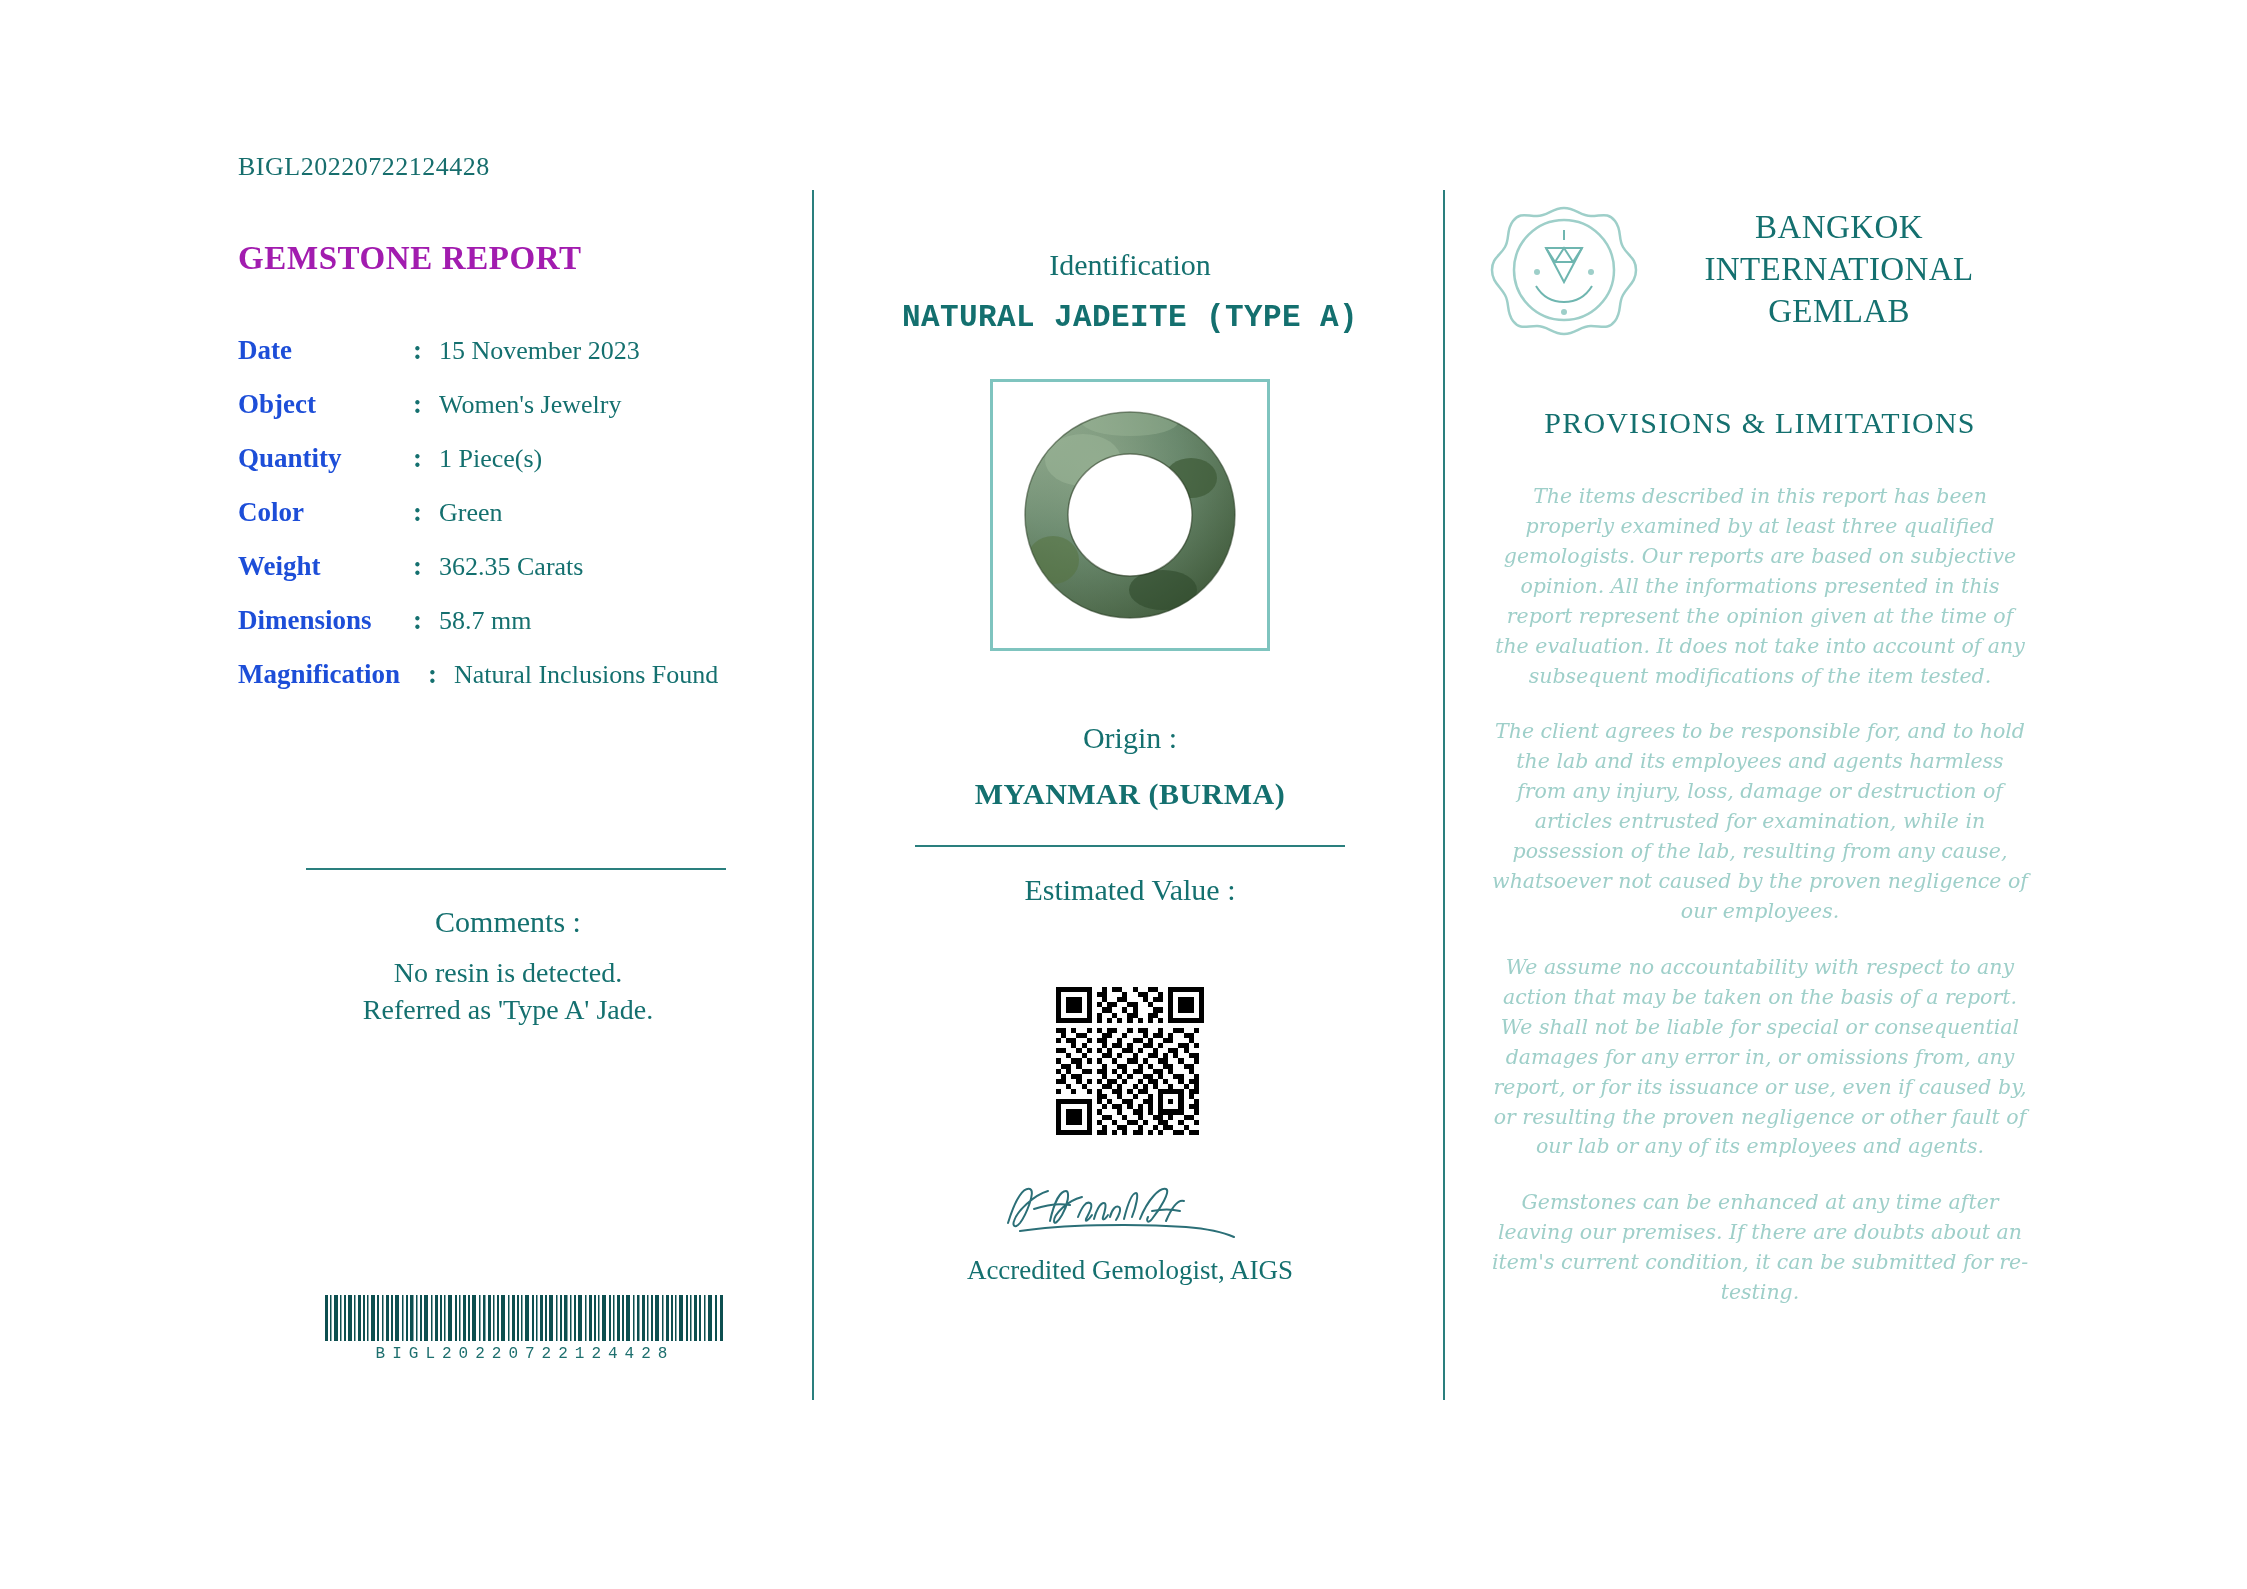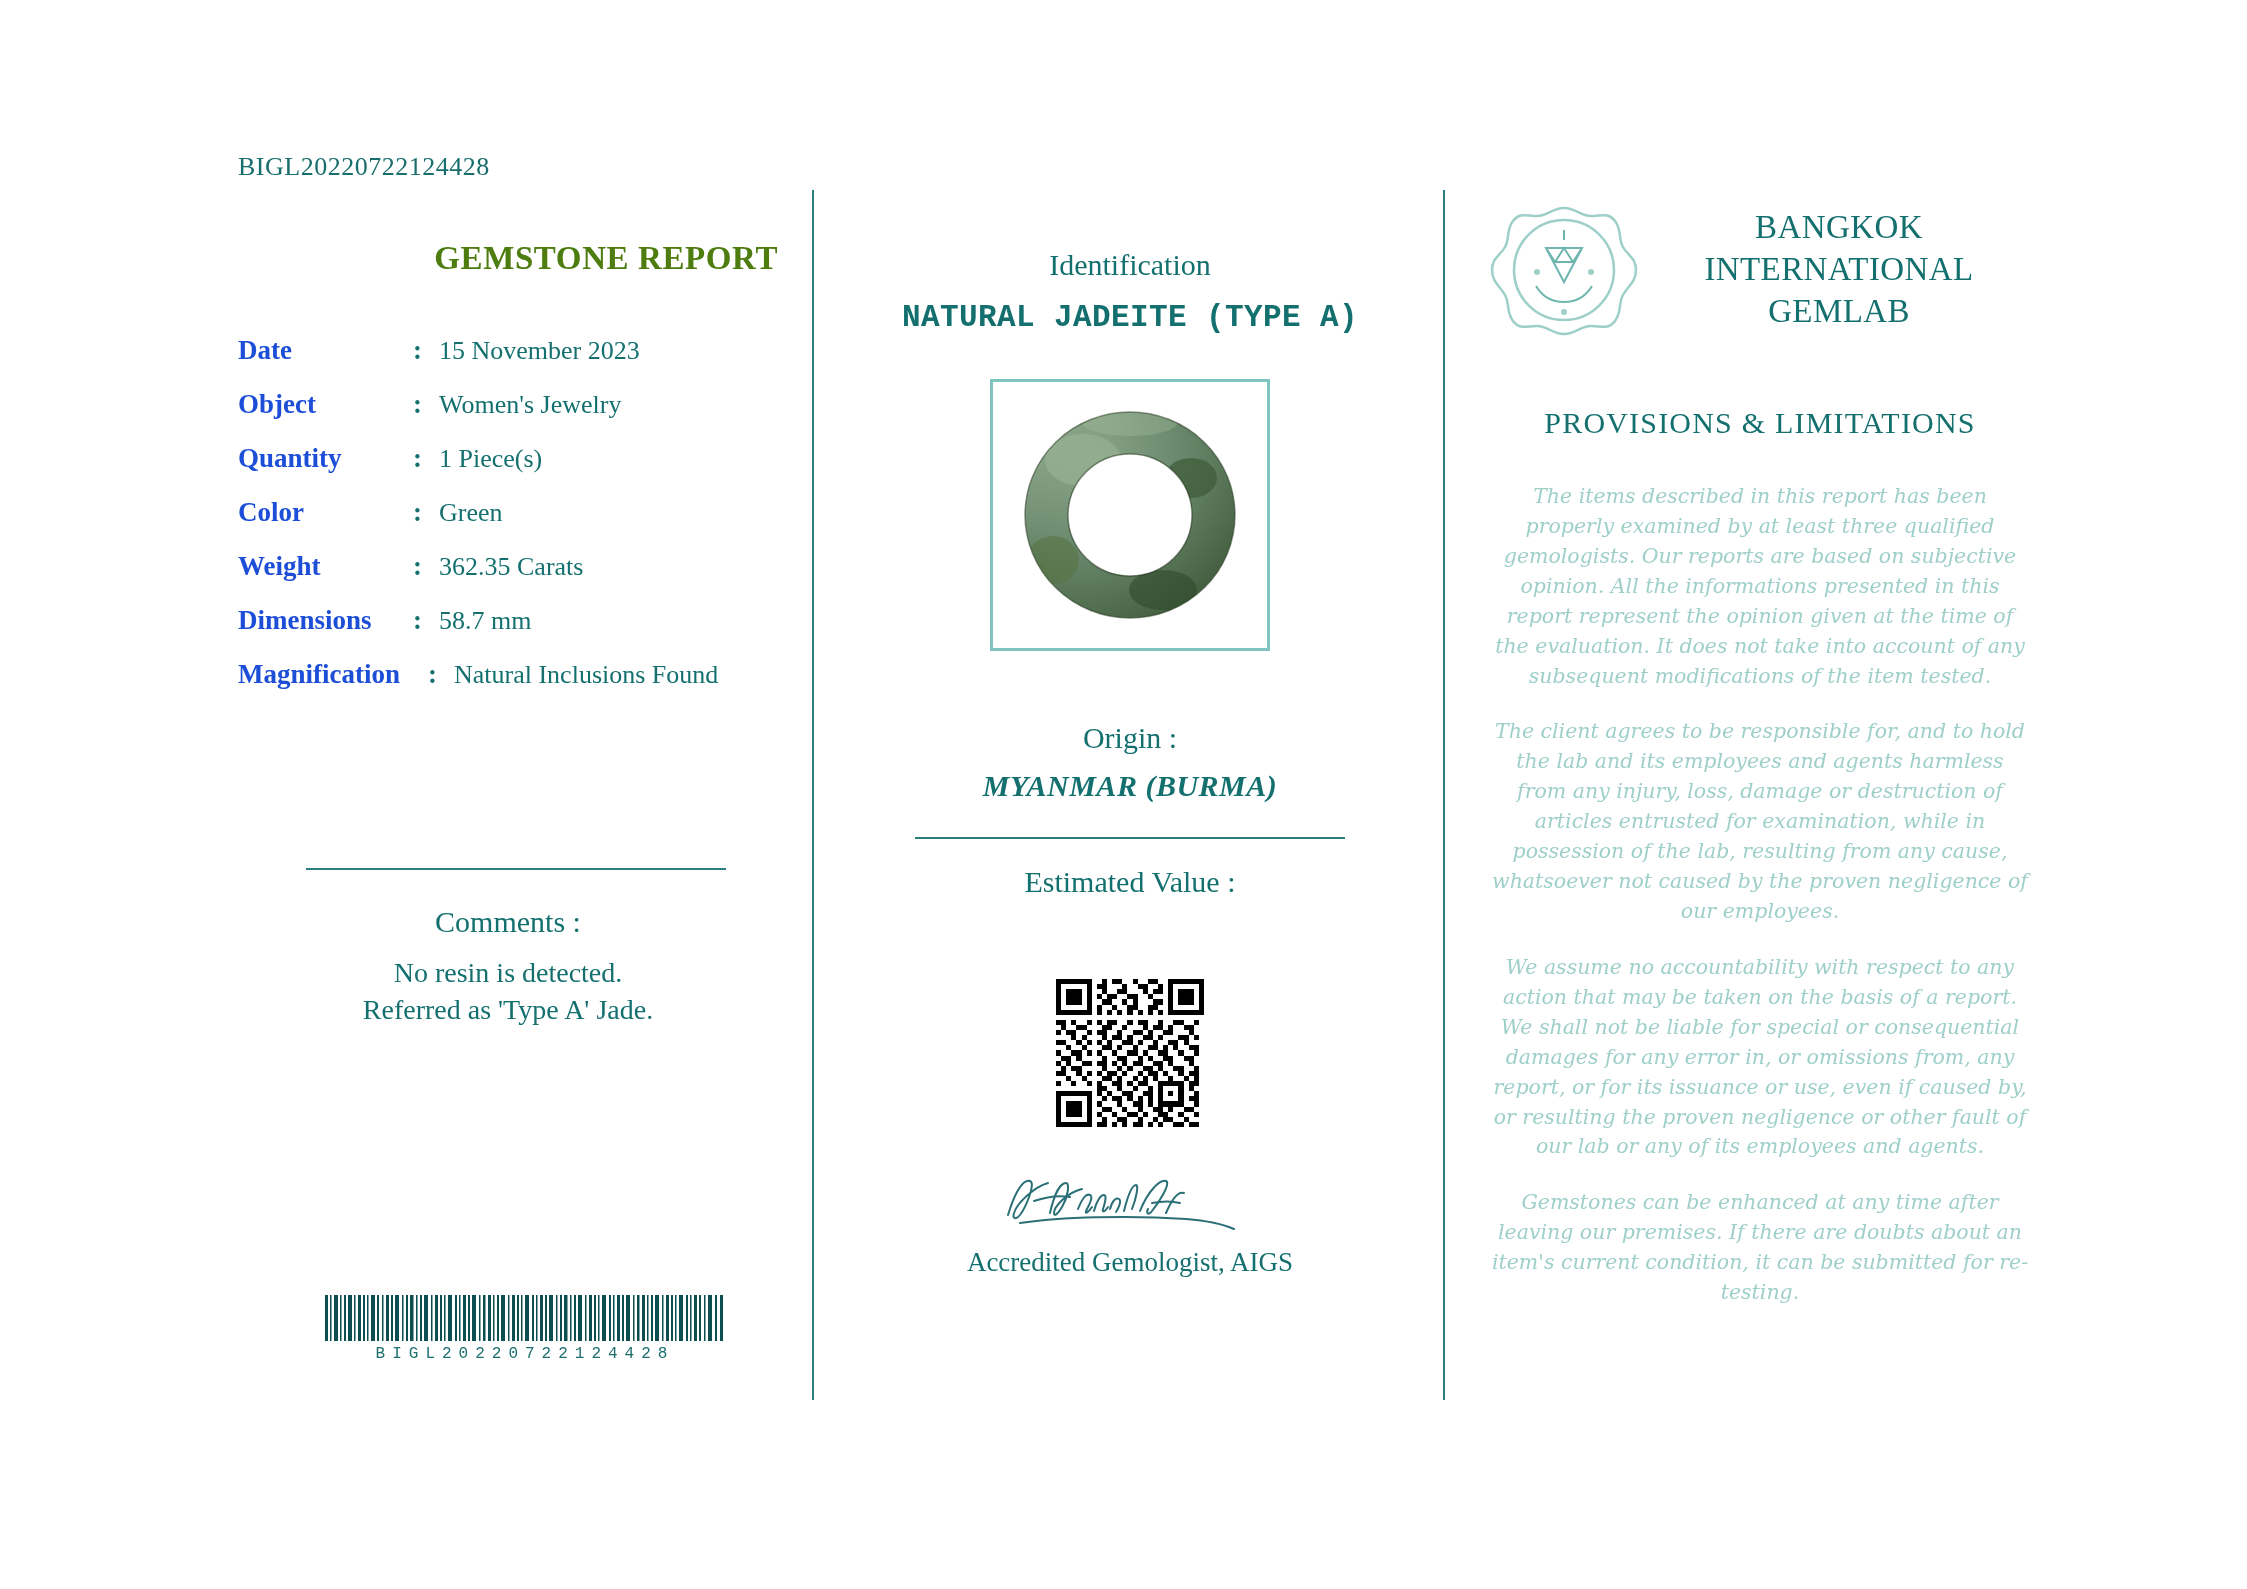--- a/index.html
+++ b/index.html
@@ -49,23 +49,23 @@
   .col-left {
     position: absolute;
     left: 238px;
     top: 240px;
     width: 540px;
   }
   .col-left h1 {
     margin: 0;
     font-size: 33px;
     font-weight: bold;
-    text-align: right;
+    text-align: left;
     letter-spacing: 0.6px;
-    color: #4d7c0f;
+    color: #a21caf;
   }
   .fields {
     margin-top: 58px;
   }
   .field-row {
     display: flex;
     align-items: baseline;
     margin-bottom: 23px;
     font-size: 27px;
   }
@@ -161,25 +161,24 @@
     box-sizing: border-box;
     display: flex;
     align-items: center;
     justify-content: center;
   }
   .origin-label {
     margin-top: 70px;
     font-size: 30px;
   }
   .origin-value {
-    margin-top: 14px;
+    margin-top: 22px;
     font-size: 30px;
     font-weight: bold;
     letter-spacing: 0.5px;
-    font-style: italic;
   }
   .hr-mid {
     margin: 34px auto 0;
     width: 430px;
     height: 2px;
     background: #2a7f7e;
   }
   .est-label {
     margin-top: 26px;
     font-size: 30px;

